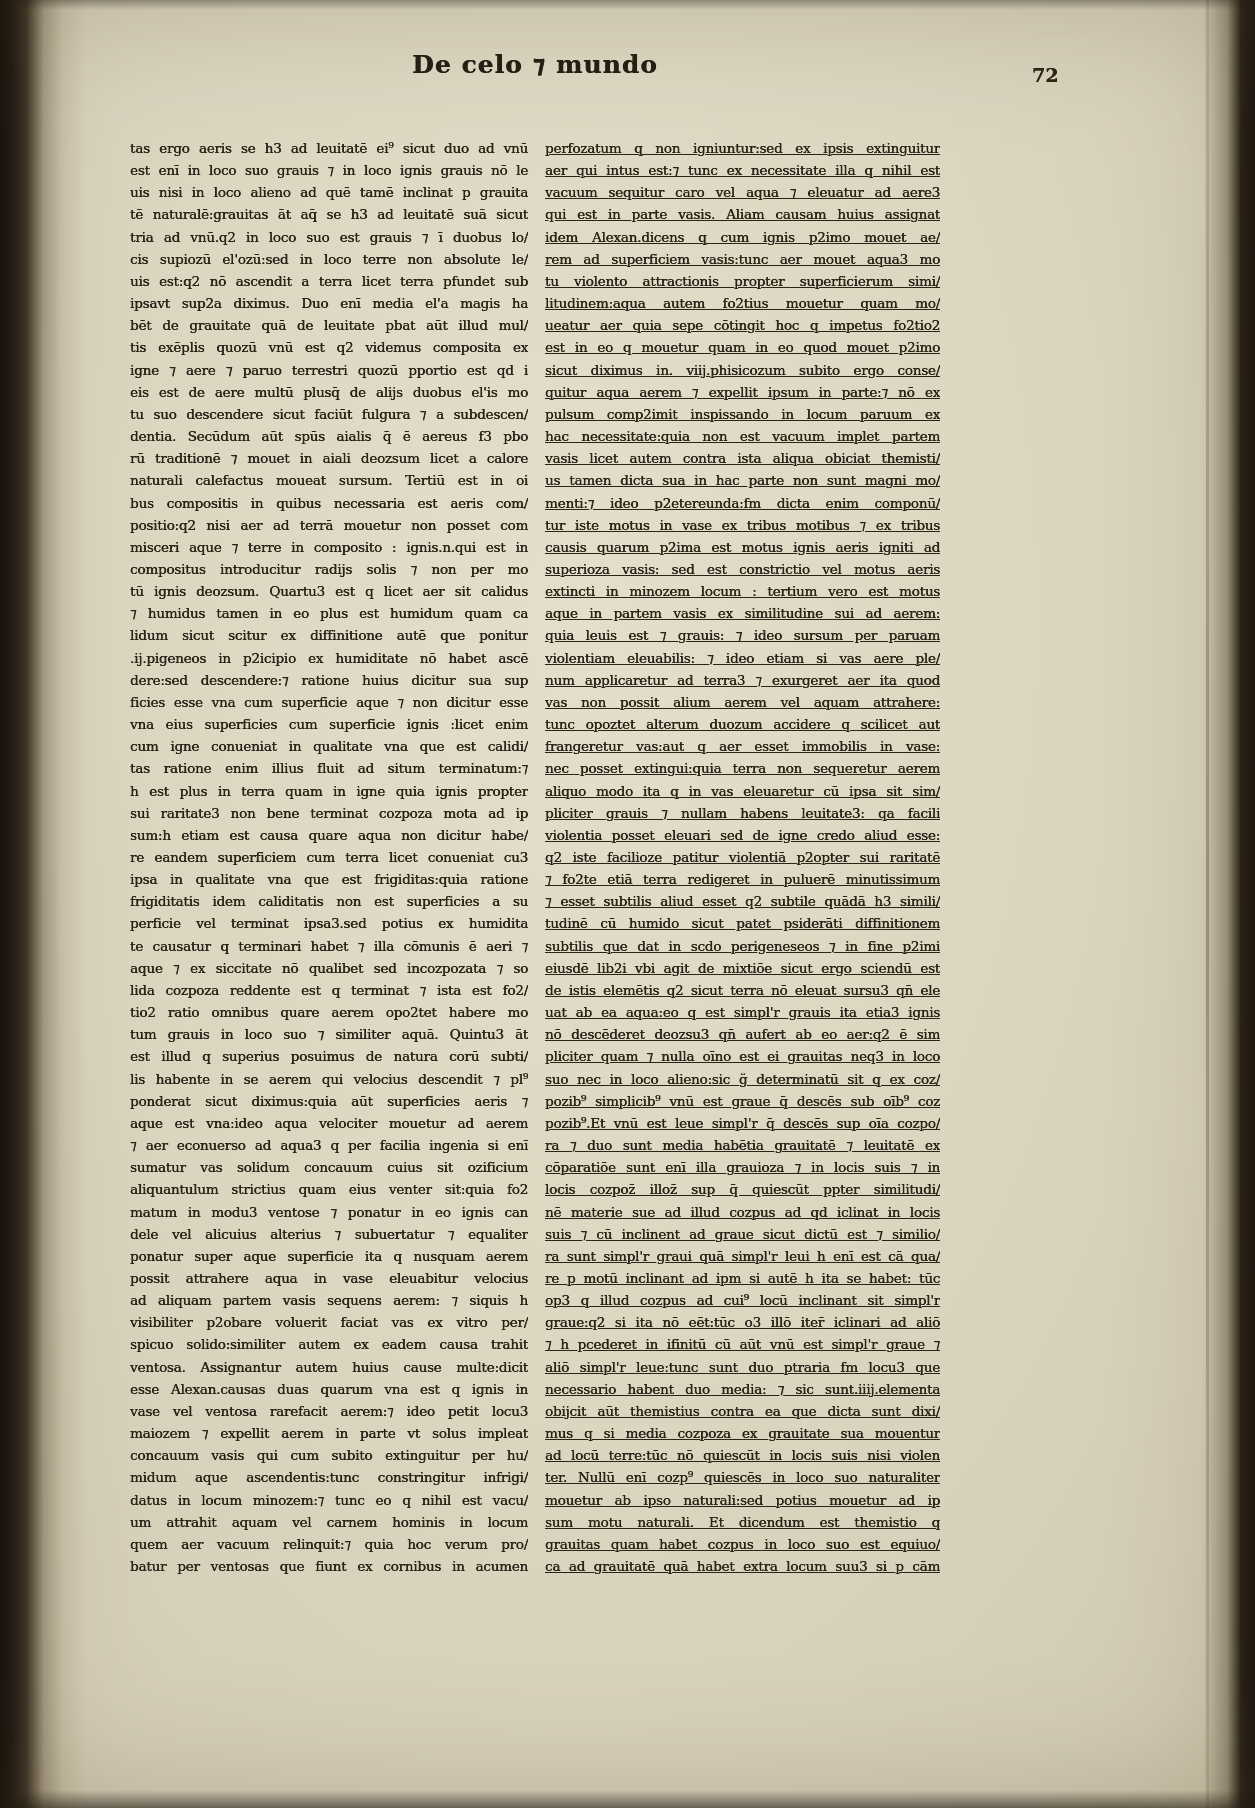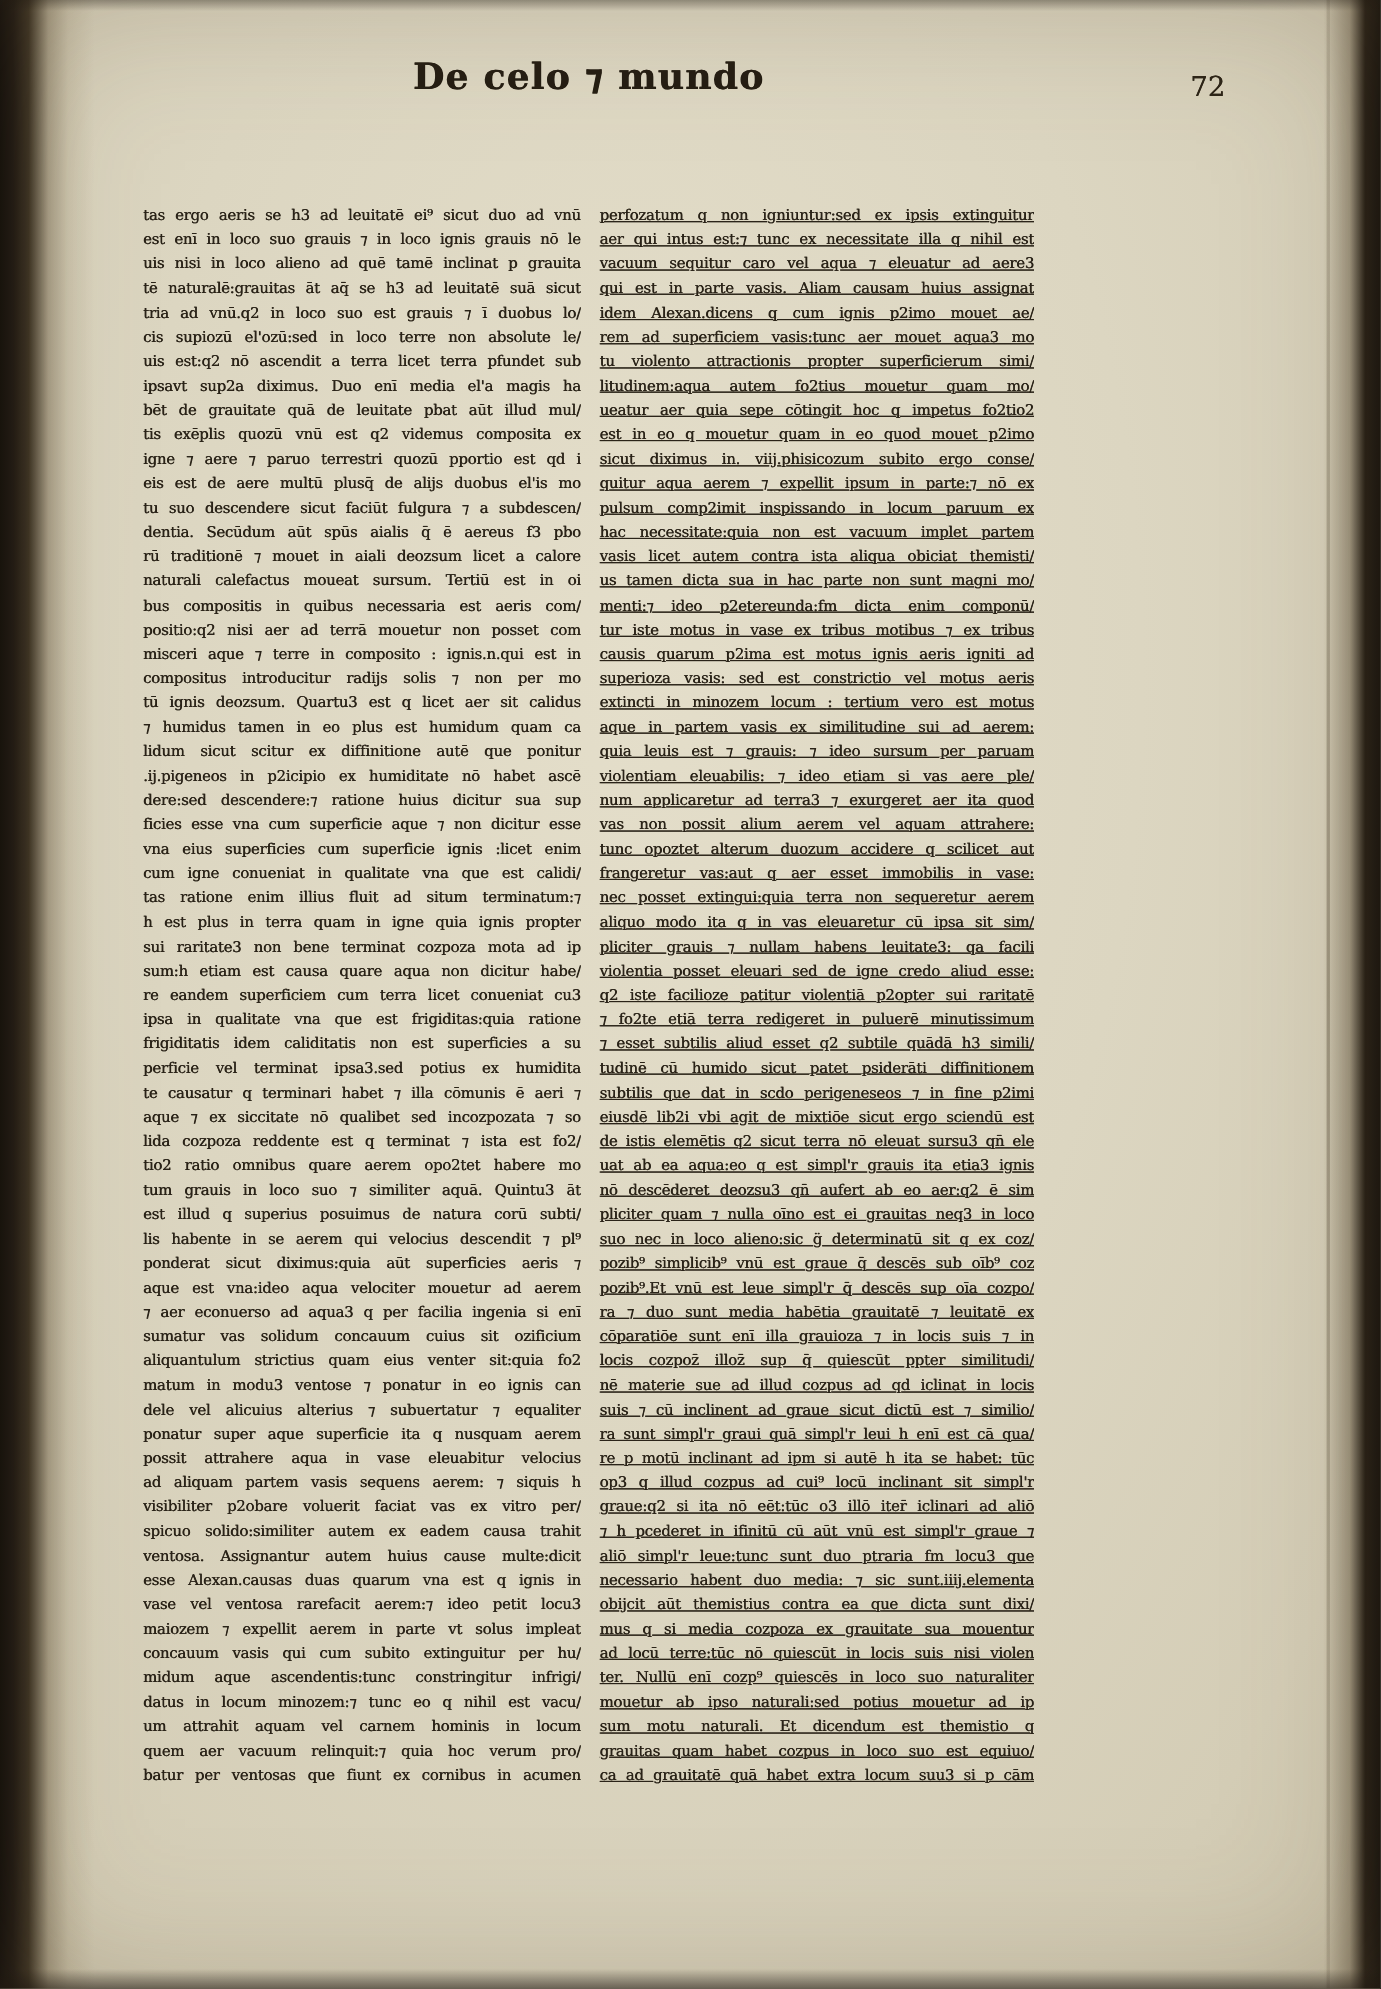--- a/index.html
+++ b/index.html
@@ -39,34 +39,34 @@
     position:absolute;left:0;bottom:0;width:100%;height:18px;
     background:linear-gradient(0deg,rgba(18,14,10,0.55),rgba(0,0,0,0));
   }
   .edge-top{
     position:absolute;left:0;top:0;width:100%;height:10px;
     background:linear-gradient(180deg,rgba(20,16,11,0.35),rgba(0,0,0,0));
   }
   .running-header{
     position:absolute;left:130px;top:50px;width:810px;
     text-align:center;
-    font-size:33px;font-weight:bold;letter-spacing:1px;
+    font-size:25px;font-weight:bold;letter-spacing:1px;
     color:#241d12;
     text-shadow:0.4px 0 0 currentColor;
   }
   .folio{
-    position:absolute;left:1082px;top:64px;width:60px;
-    font-size:25px;font-weight:normal;color:#2c2417;
+    position:absolute;left:1032px;top:64px;width:60px;
+    font-size:19px;font-weight:bold;color:#2c2417;
     text-shadow:0.3px 0 0 currentColor;
   }
   .text-block{
     position:absolute;left:130px;top:137px;width:810px;
     display:flex;gap:17px;
   }
-  .col{width:398px;margin-top:48px;}
+  .col{width:398px;}
   .col-right{width:395px;text-decoration:underline;}
   .line{
     height:22.16px;line-height:22.16px;
     font-size:13.5px;letter-spacing:-0.2px;
     overflow:hidden;
     text-align:justify;text-align-last:justify;
     -moz-text-align-last:justify;
     color:var(--ink);
     text-shadow:0.35px 0 0 currentColor;
     white-space:normal;

